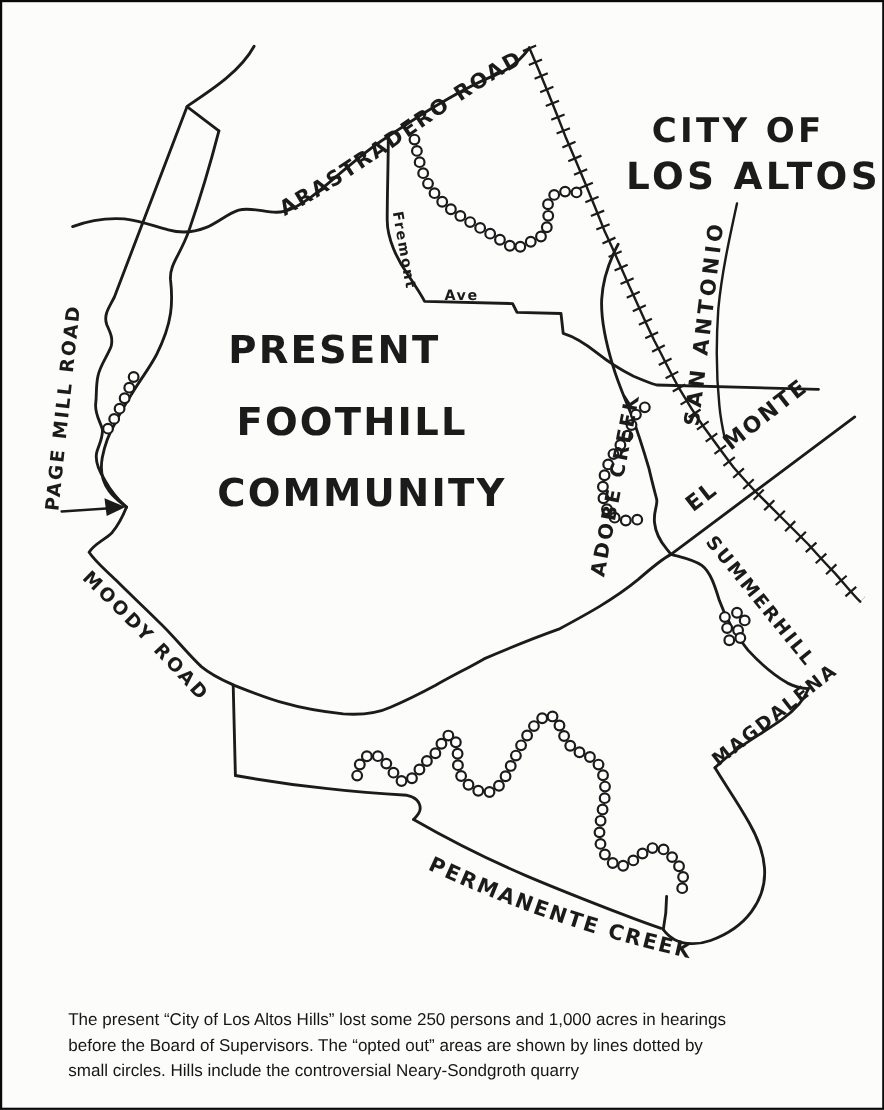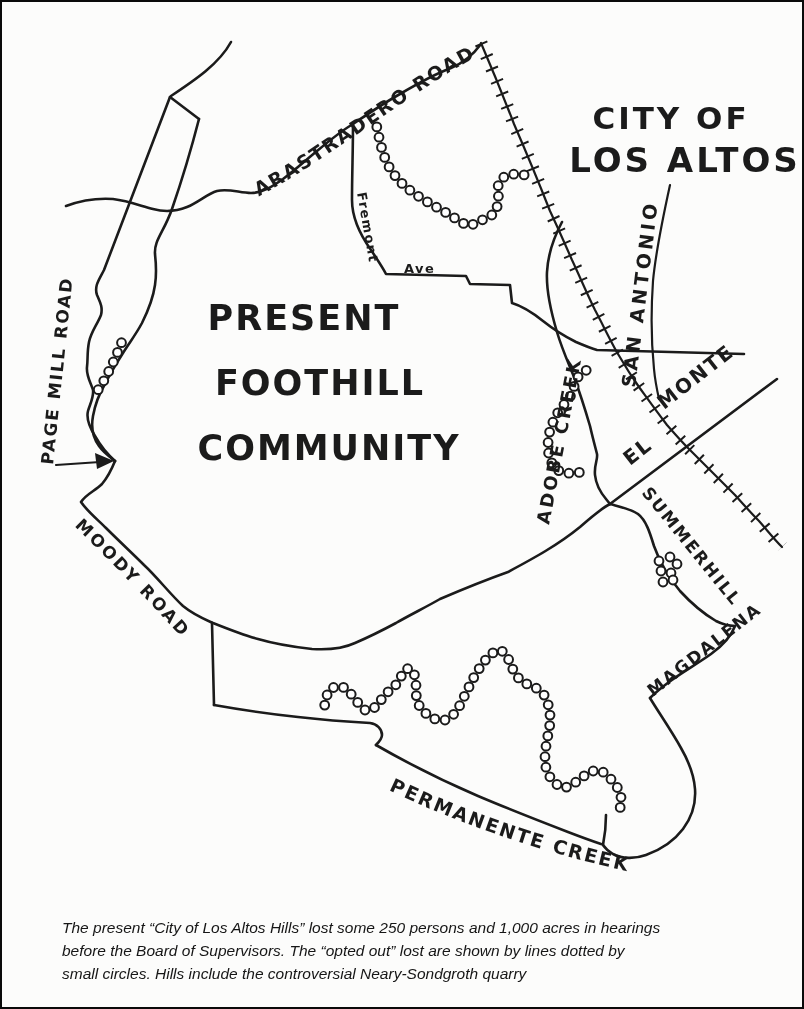--- a/index.html
+++ b/index.html
@@ -27,21 +27,21 @@
   .lbl-road  { font-size:19px; letter-spacing:2px; }
   .lbl-moody { font-size:17px; letter-spacing:2.5px; }
   .lbl-side  { font-size:17px; letter-spacing:2px; }
   .lbl-sa    { font-size:19px; letter-spacing:3.5px; }
   .lbl-adobe { font-size:18px; letter-spacing:2.5px; }
   .lbl-elm   { font-size:20px; letter-spacing:2px; }
   .lbl-sm    { font-size:13px; letter-spacing:1.5px; }
   .caption {
     position:absolute; left:60px; top:914px; width:700px;
     font-family:"Liberation Sans","DejaVu Sans",sans-serif;
-    font-size:15.5px; line-height:23px; color:#161616;font-style:italic;
+    font-size:15.5px; line-height:23px; color:#161616;
   }
 </style>
 </head>
 <body>
 
 <div class="page">
   <svg class="map" width="804" height="1009" viewBox="0 0 804 1009">
 
     <defs>
       <path id="tp-ara" d="M 252,197 C 300,172 355,132 408,96 C 432,80 456,64 480,52"></path>
@@ -237,16 +237,16 @@
       </text>
 
       <text class="lbl-road">
         <textPath href="#tp-perm" startOffset="2%">PERMANENTE CREEK</textPath>
       </text>
     </g>
   </svg>
 
   <div class="caption">
     <div>The present “City of Los Altos Hills” lost some 250 persons and 1,000 acres in hearings</div>
-    <div>before the Board of Supervisors. The “opted out” lost are shown by lines dotted by</div>
+    <div>before the Board of Supervisors. The “opted out” areas are shown by lines dotted by</div>
     <div>small circles. Hills include the controversial Neary-Sondgroth quarry</div>
   </div>
 </div>
 
 </body></html>

